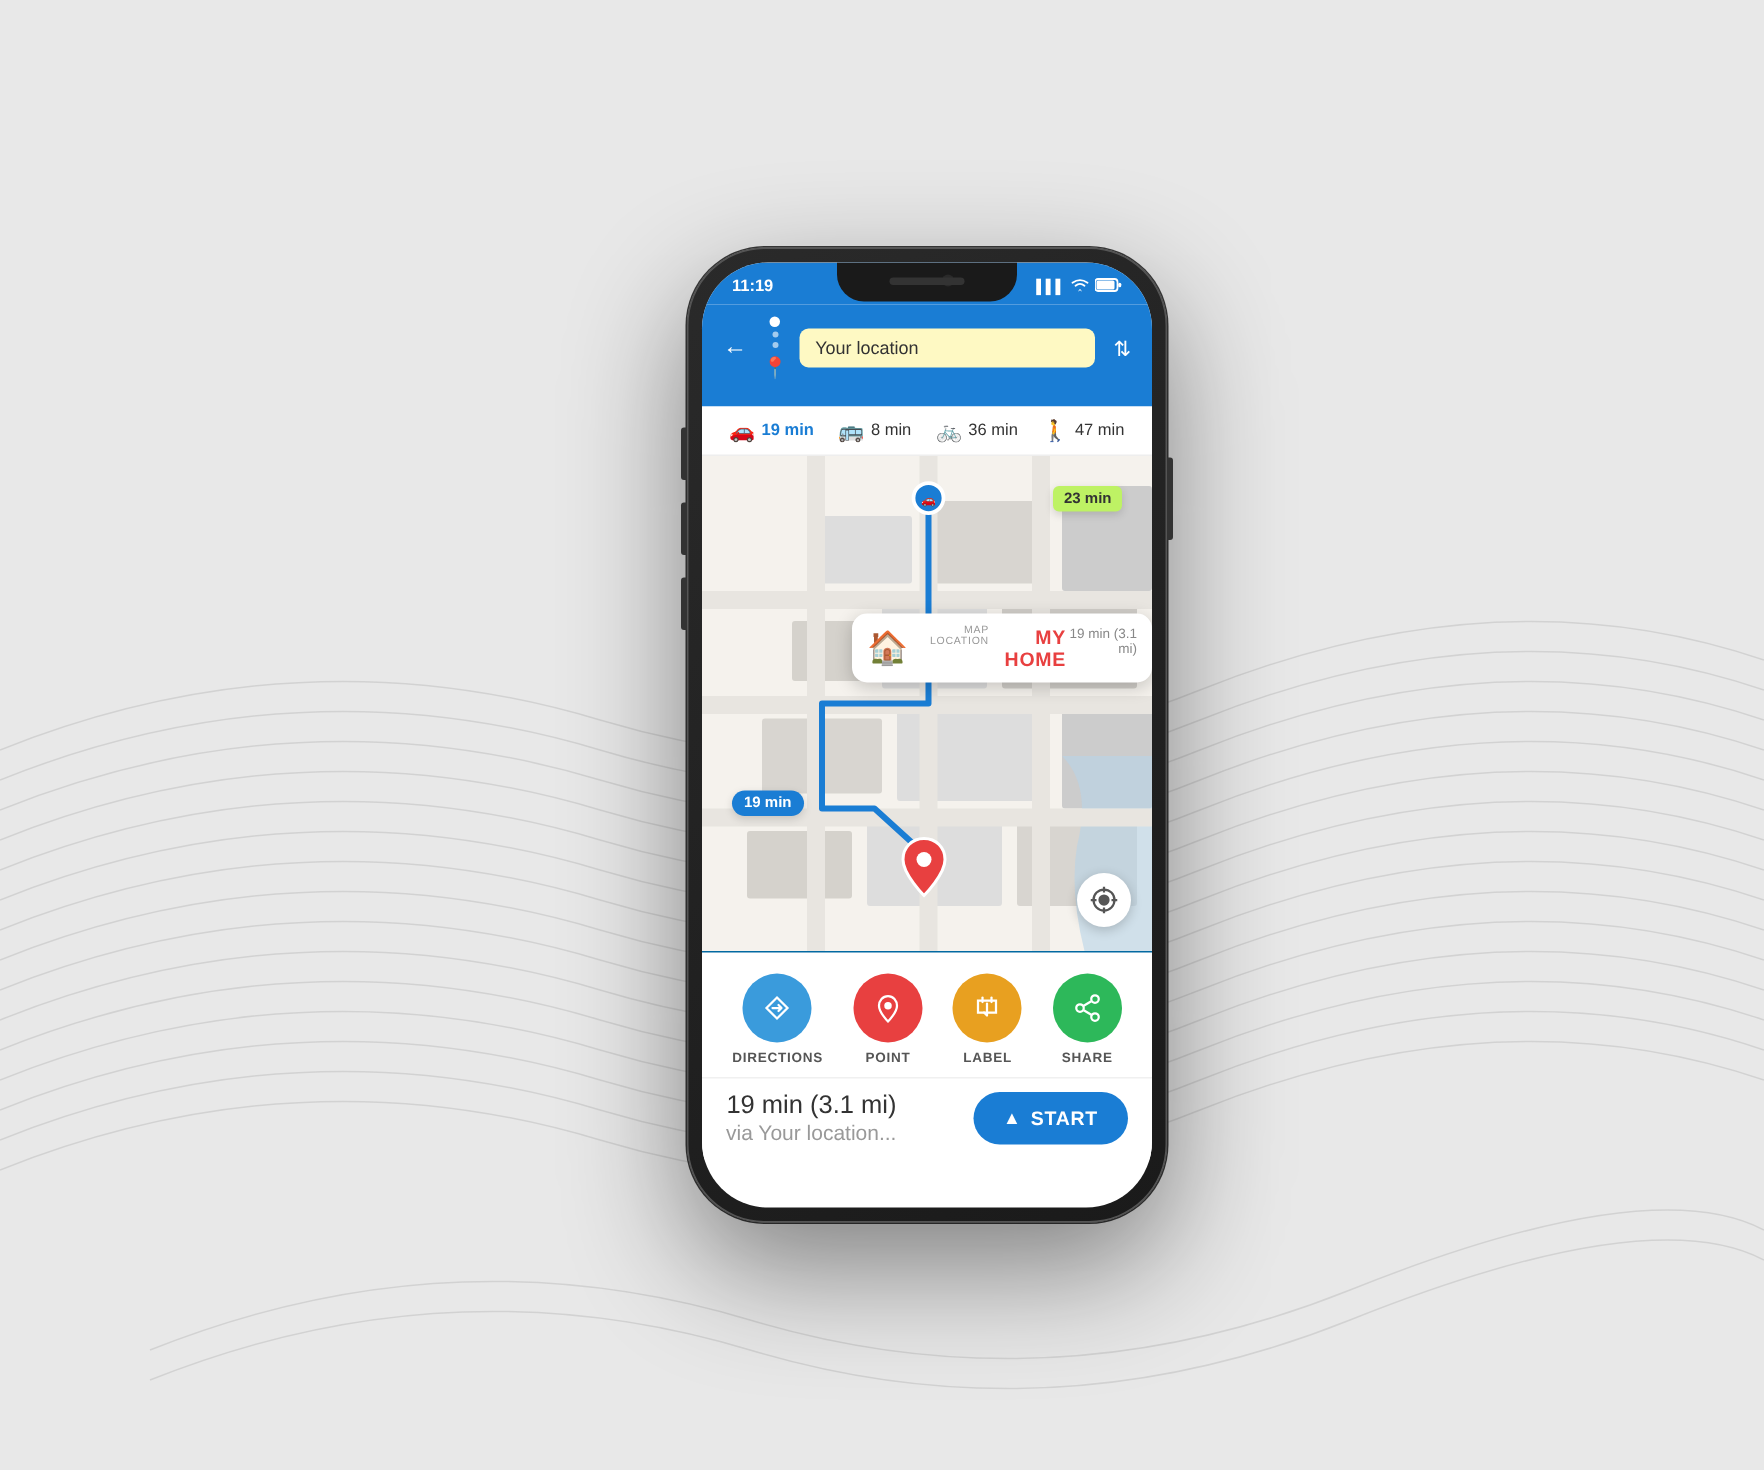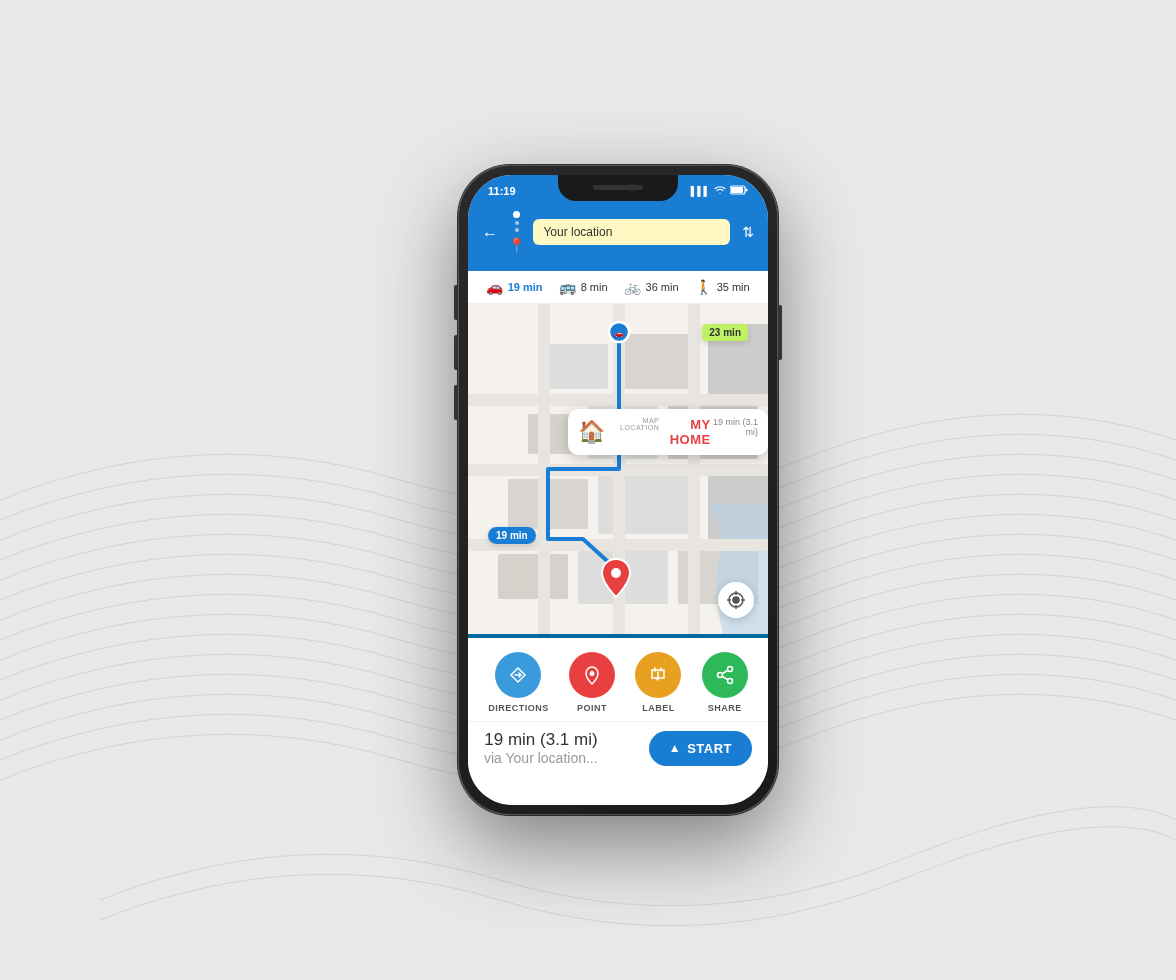--- a/index.html
+++ b/index.html
@@ -322,21 +322,21 @@
       cursor: pointer;
     }
 
     
     .action-bar {
       background: white;
       display: flex;
       justify-content: space-around;
       align-items: center;
       padding: 14px 10px 8px;
-      border-top: 4px solid #0369a1;
+      border-top: 1px solid #0369a1;
     }
     .action-item {
       display: flex;
       flex-direction: column;
       align-items: center;
       gap: 5px;
       cursor: pointer;
     }
     .action-icon-circle {
       width: 46px;
@@ -480,21 +480,21 @@
         <div class="transport-item">
           <span class="transport-icon">🚌</span>
           <span>8 min</span>
         </div>
         <div class="transport-item">
           <span class="transport-icon">🚲</span>
           <span>36 min</span>
         </div>
         <div class="transport-item">
           <span class="transport-icon">🚶</span>
-          <span>35 min</span>
+          <span>47 min</span>
         </div>
       </div>
 
       <div class="map-area">
         
         <svg class="map-svg" viewBox="0 0 300 330" xmlns="http://www.w3.org/2000/svg">
 
           <rect width="300" height="330" fill="#f5f2ed"></rect>
 
           <rect x="80" y="40" width="60" height="45" fill="#ddd" rx="2"></rect>

